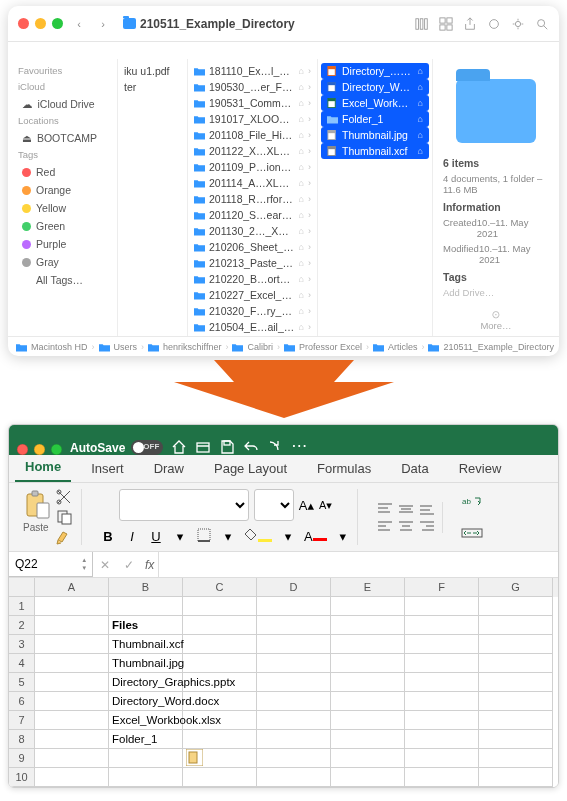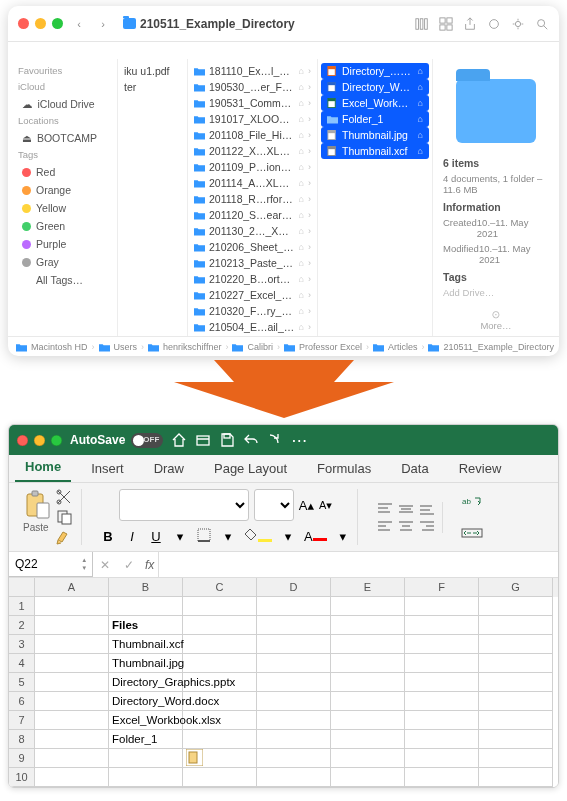--- a/index.html
+++ b/index.html
@@ -44,21 +44,21 @@
 .f-path{height:20px;border-top:1px solid #e9e9e9;font-size:9px;color:#888;display:flex;align-items:center;gap:4px;padding:0 8px;overflow:hidden}
 .f-path span{white-space:nowrap}
 .f-path .sep{color:#ccc}
 
 
 .arrow-wrap{display:flex;justify-content:center;margin:4px 0 6px}
 .arrow-wrap svg{display:block}
 
 
 .excel{margin:0 8px 8px;border:1px solid #cfcfcf;border-radius:6px;overflow:hidden;font-size:12px;box-shadow:0 1px 6px rgba(0,0,0,.15)}
-.x-title{height:30px;background:#1f7246;display:flex;align-items:center;padding:0 8px;gap:8px;color:#fff}
+.x-title{height:30px;background:#1f7246;display:flex;align-items:flex-end;padding:0 8px;gap:8px;color:#fff}
 .x-title .traffic .t-dot{box-shadow:inset 0 0 0 .5px rgba(0,0,0,.25)}
 .auto{font-size:12px;font-weight:600;display:flex;align-items:center;gap:6px}
 .toggle{width:32px;height:15px;background:#4a4a4a;border-radius:8px;position:relative}
 .toggle:before{content:"";position:absolute;left:2px;top:2px;width:11px;height:11px;background:#fff;border-radius:50%}
 .toggle-lbl{font-size:8px;position:absolute;right:4px;top:2px;color:#ddd}
 .x-ic{width:16px;height:16px;stroke:#fff;stroke-width:1.3;fill:none;cursor:pointer}
 .x-dots{color:#fff;font-size:16px;cursor:pointer}
 
 .tabs{height:28px;display:flex;align-items:flex-end;padding:0 6px;gap:10px;border-bottom:1px solid #ddd;background:#f4f4f4}
 .tab{padding:4px 10px 6px;font-size:13px;color:#444;cursor:pointer;white-space:nowrap}

